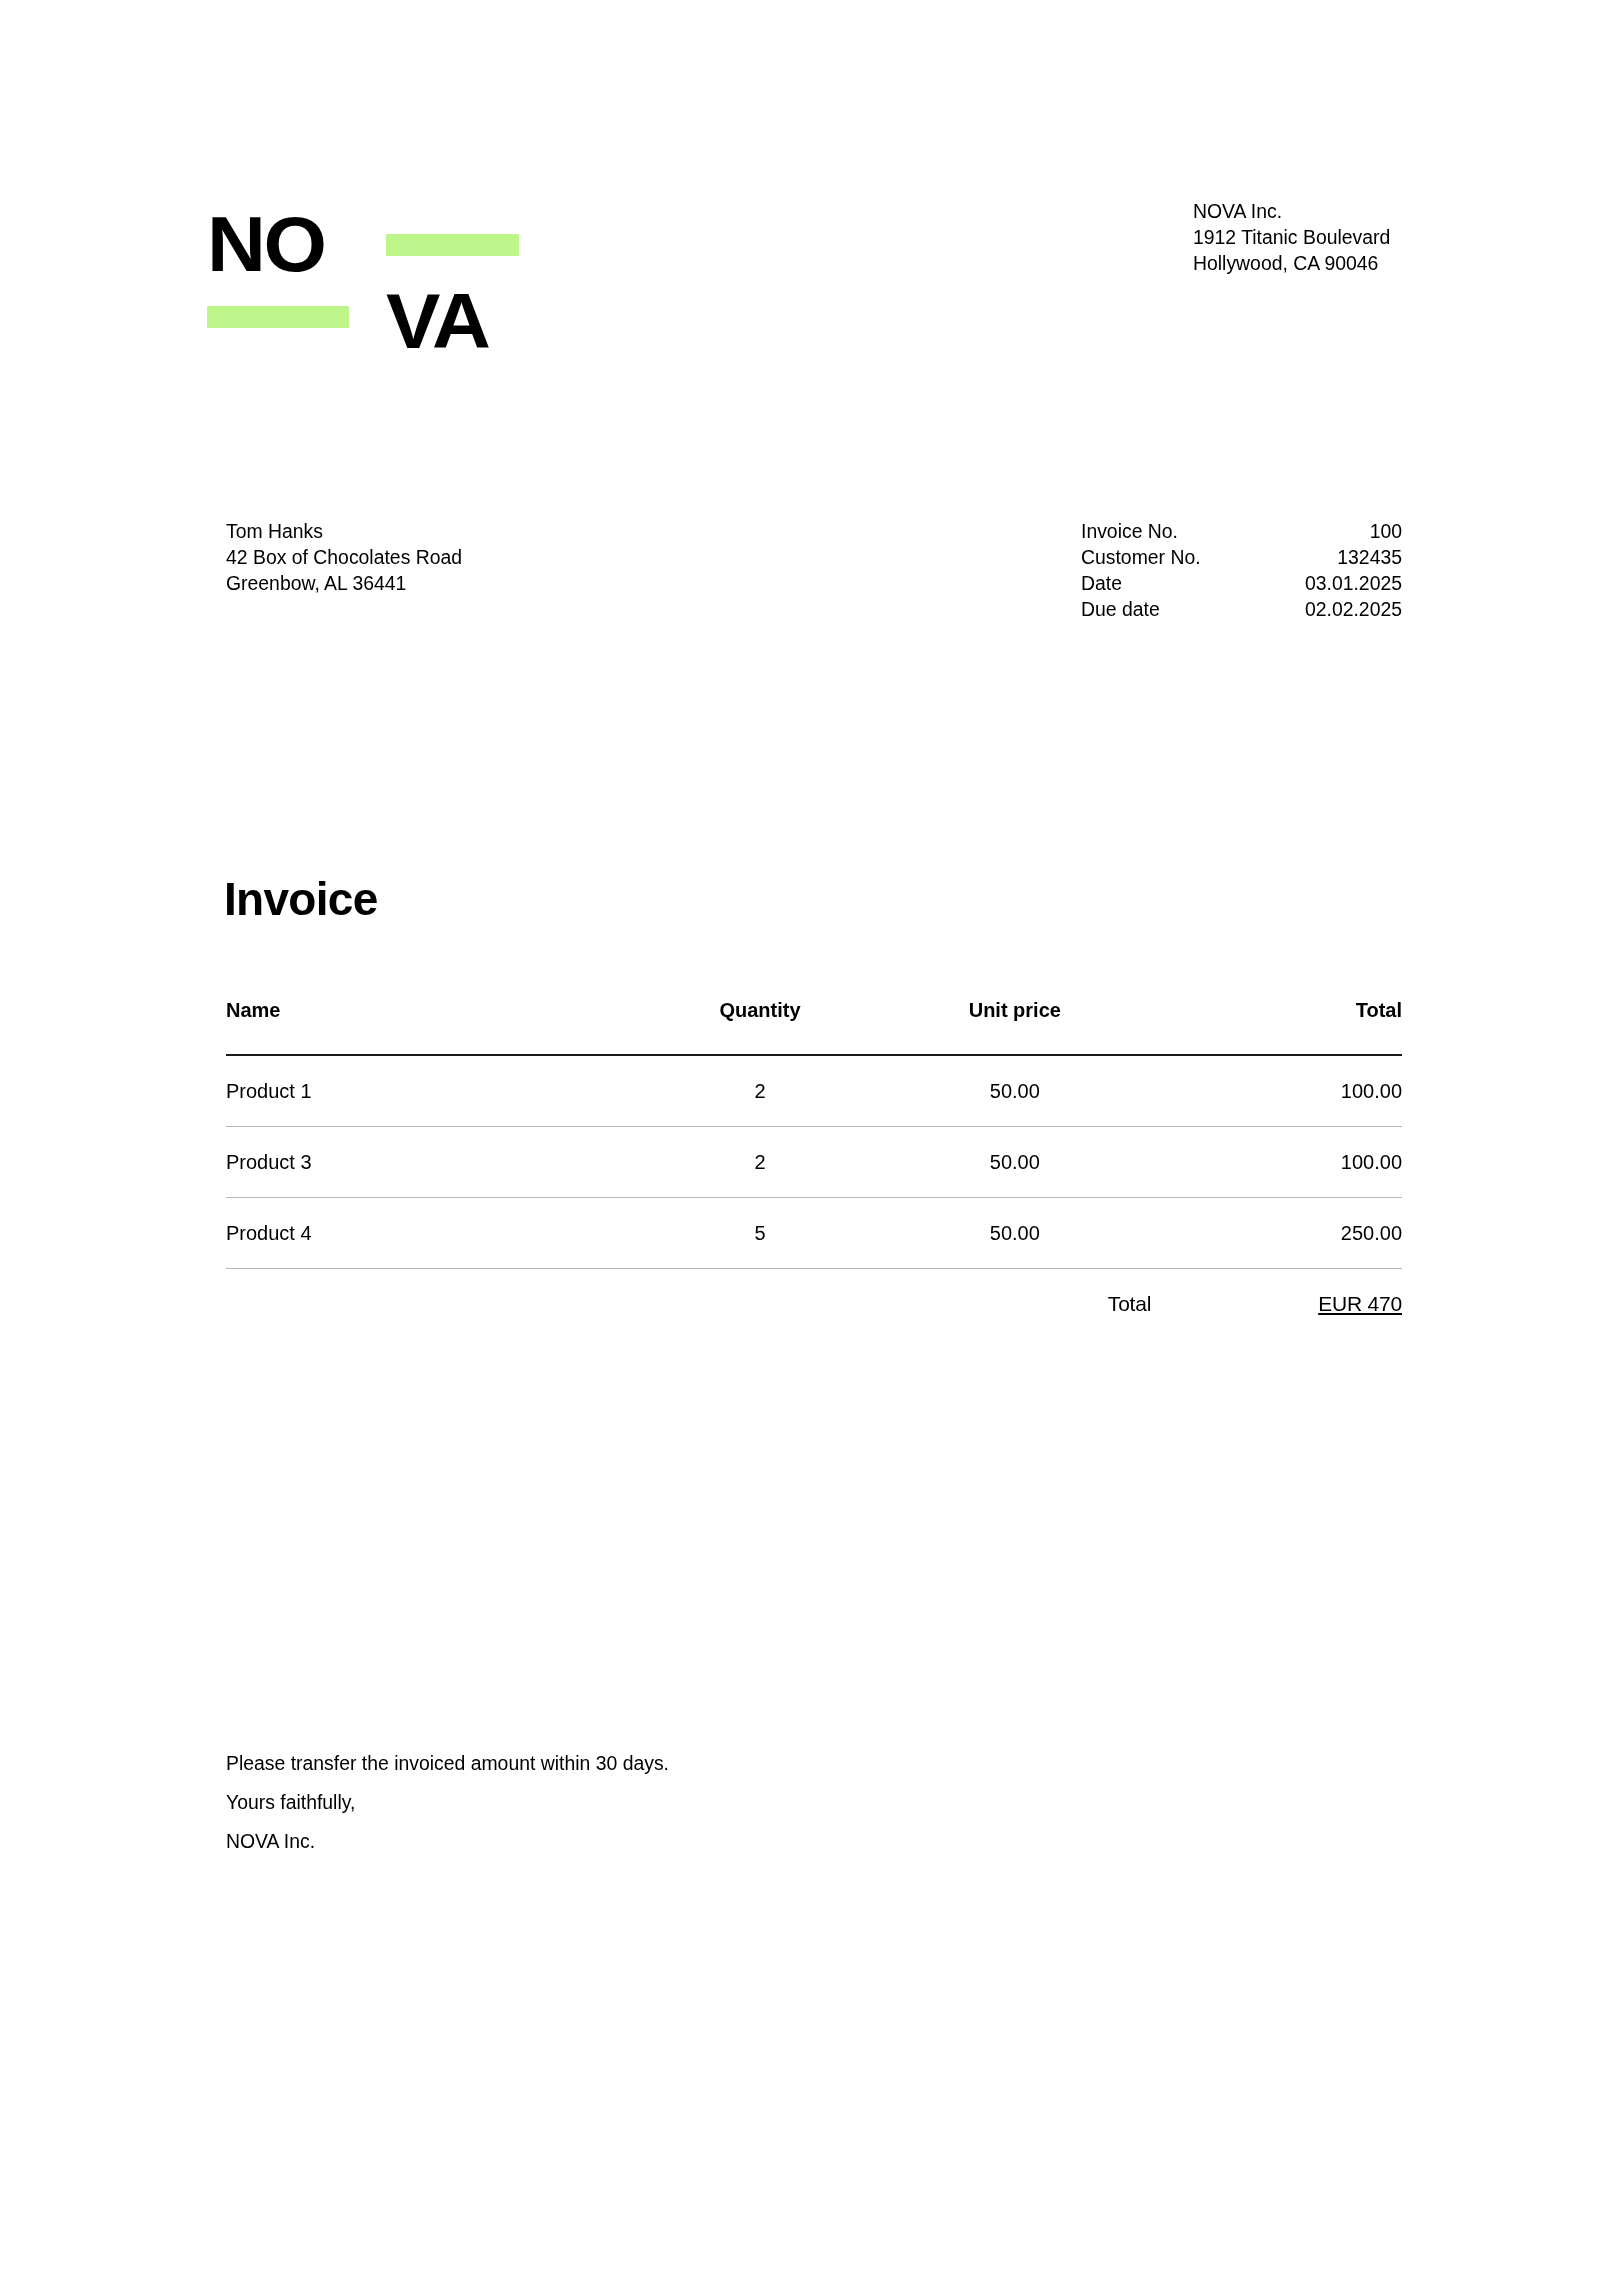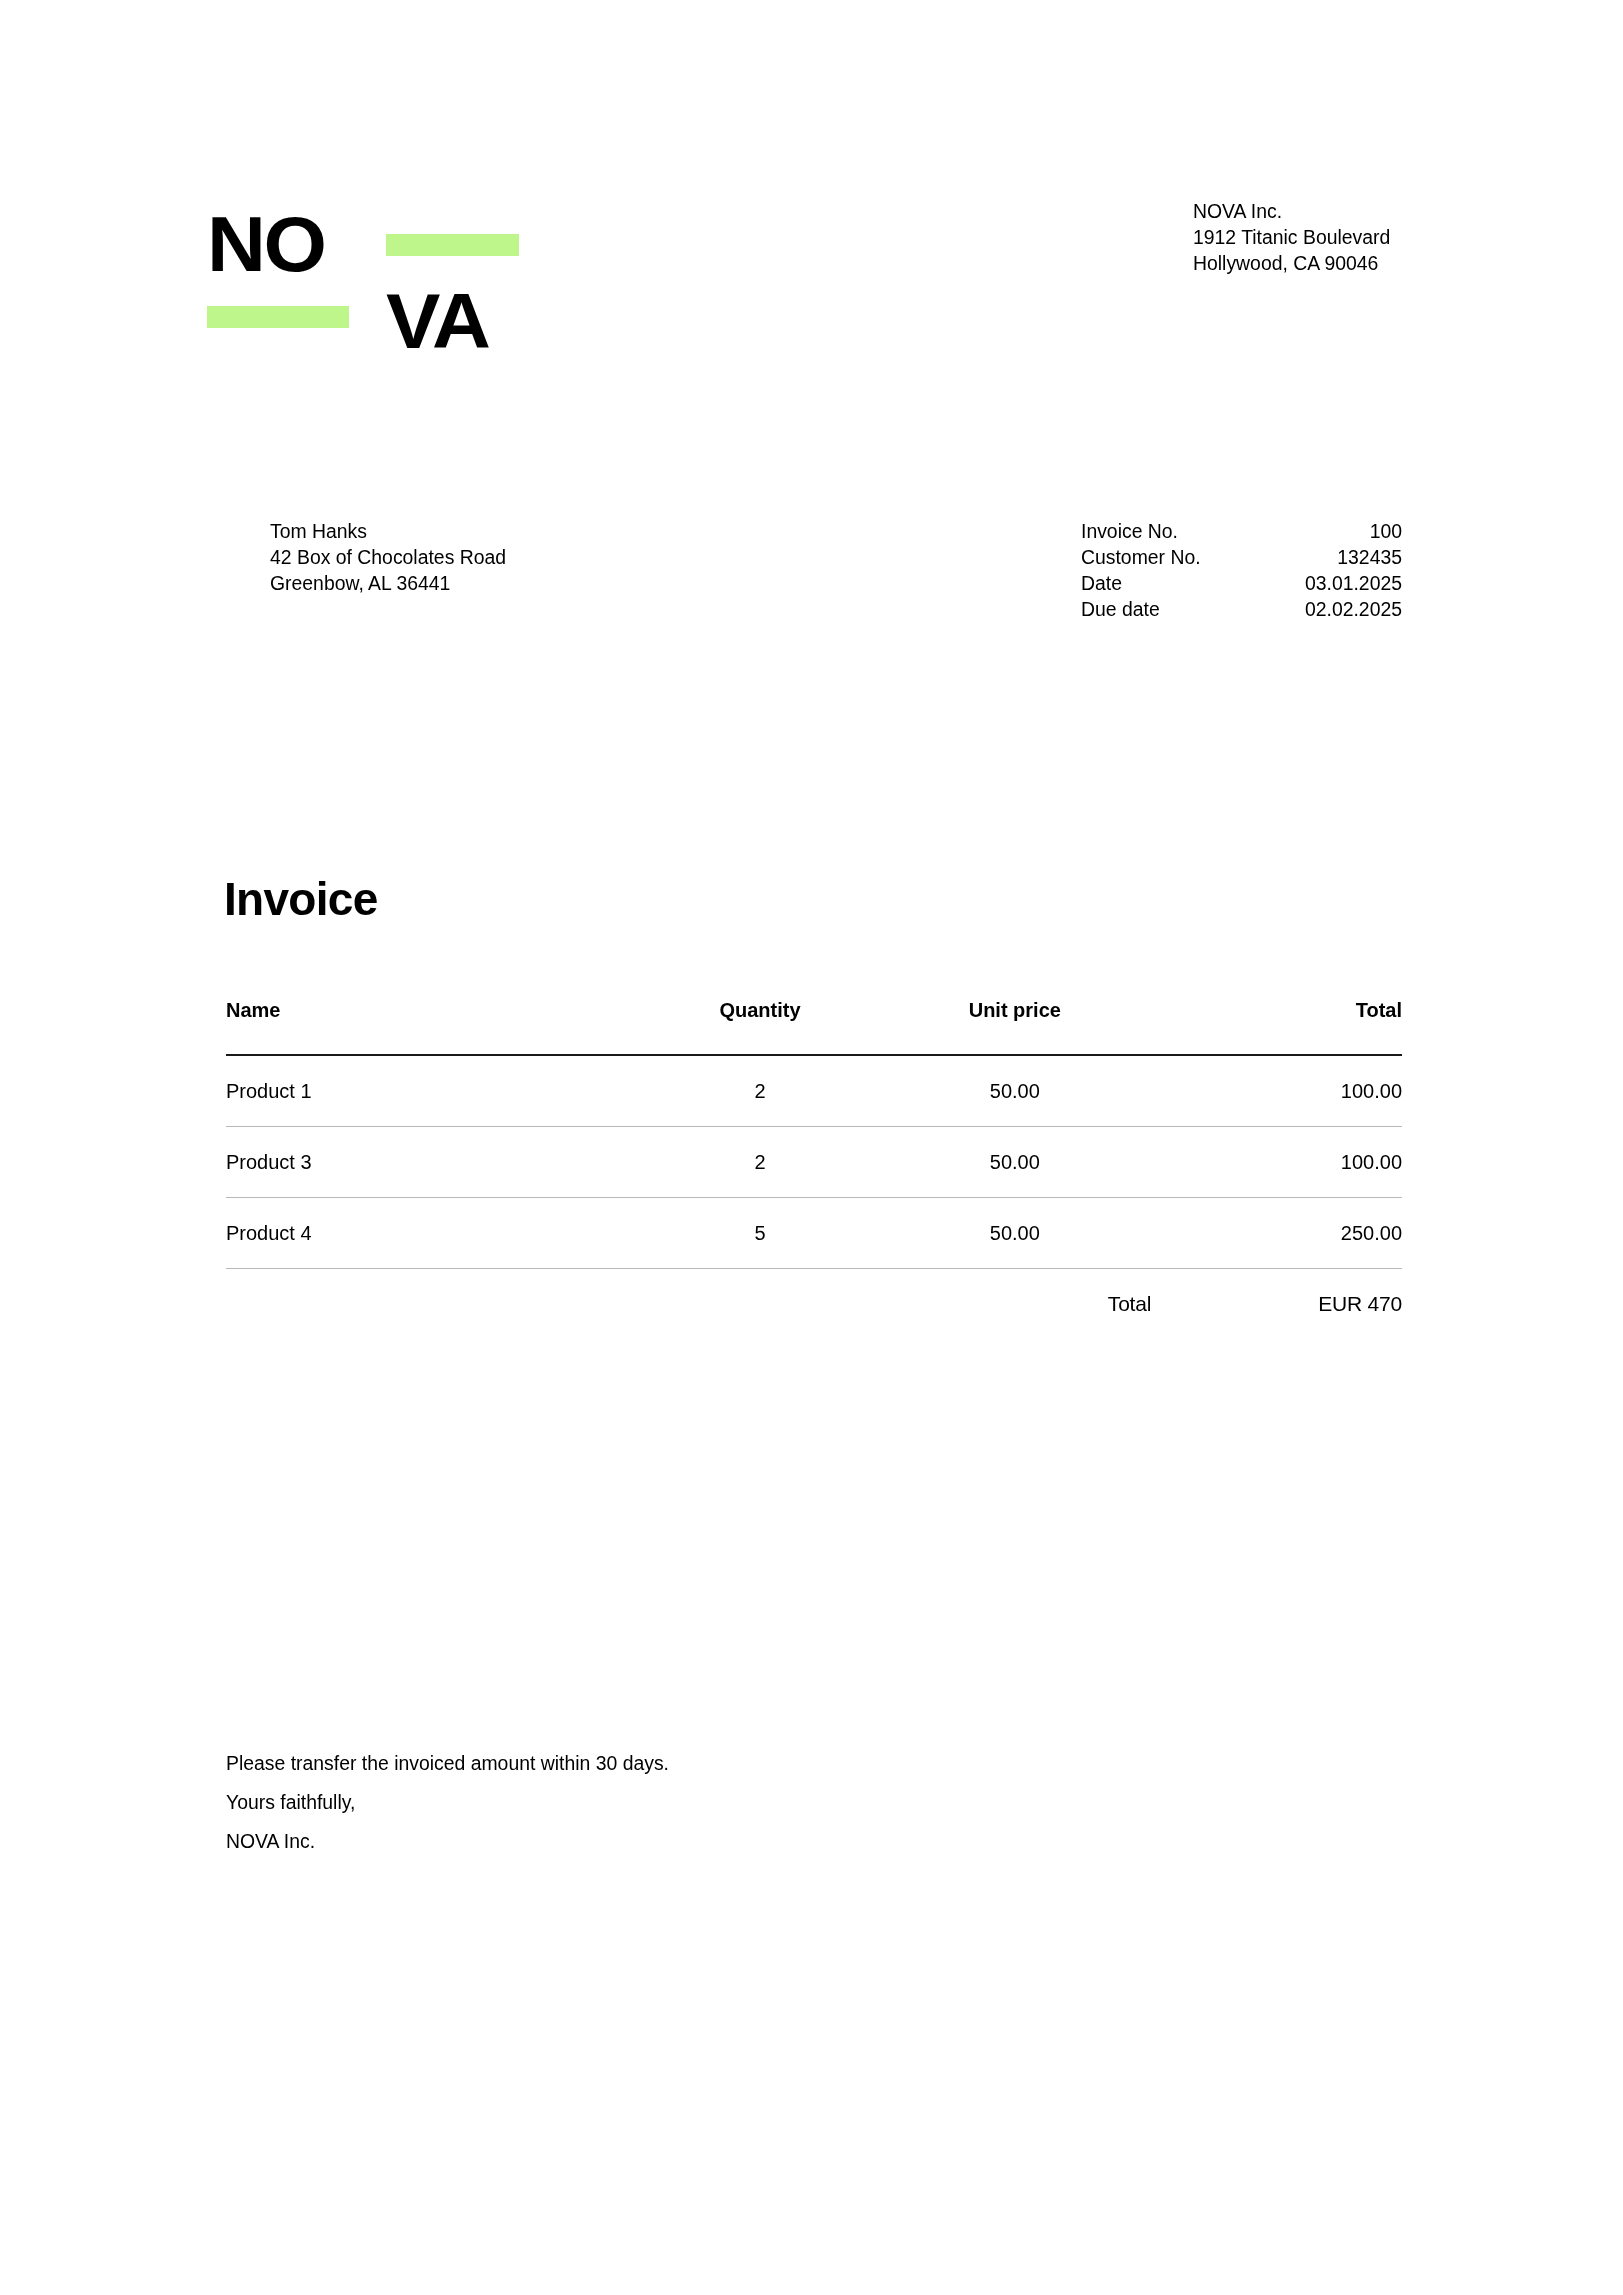--- a/index.html
+++ b/index.html
@@ -79,21 +79,20 @@
   }
 
   
   .customer-block {
     position: absolute;
     left: 226px;
     top: 518px;
     font-size: 19.4px;
     line-height: 26px;
     white-space: nowrap;
-    margin-left: 44px;
   }
 
   .meta-block {
     position: absolute;
     left: 1081px;
     top: 518px;
     width: 321px;
     font-size: 19.4px;
     line-height: 26px;
   }
@@ -153,21 +152,21 @@
   .col-total { width: 251px; text-align: right; }
 
   .totals-row td {
     height: 69px;
     border-bottom: none !important;
     font-weight: 700;
     font-size: 21px;
     letter-spacing: -0.2px;
   }
   .totals-label { text-align: right; padding-right: 0; }
-  .totals-value { text-align: right; }
+  .totals-value { text-align: right; text-decoration: underline; }
 
   
   .footer-block {
     position: absolute;
     left: 226px;
     top: 1744px;
     font-size: 19.4px;
     line-height: 39px;
     white-space: nowrap;
   }

